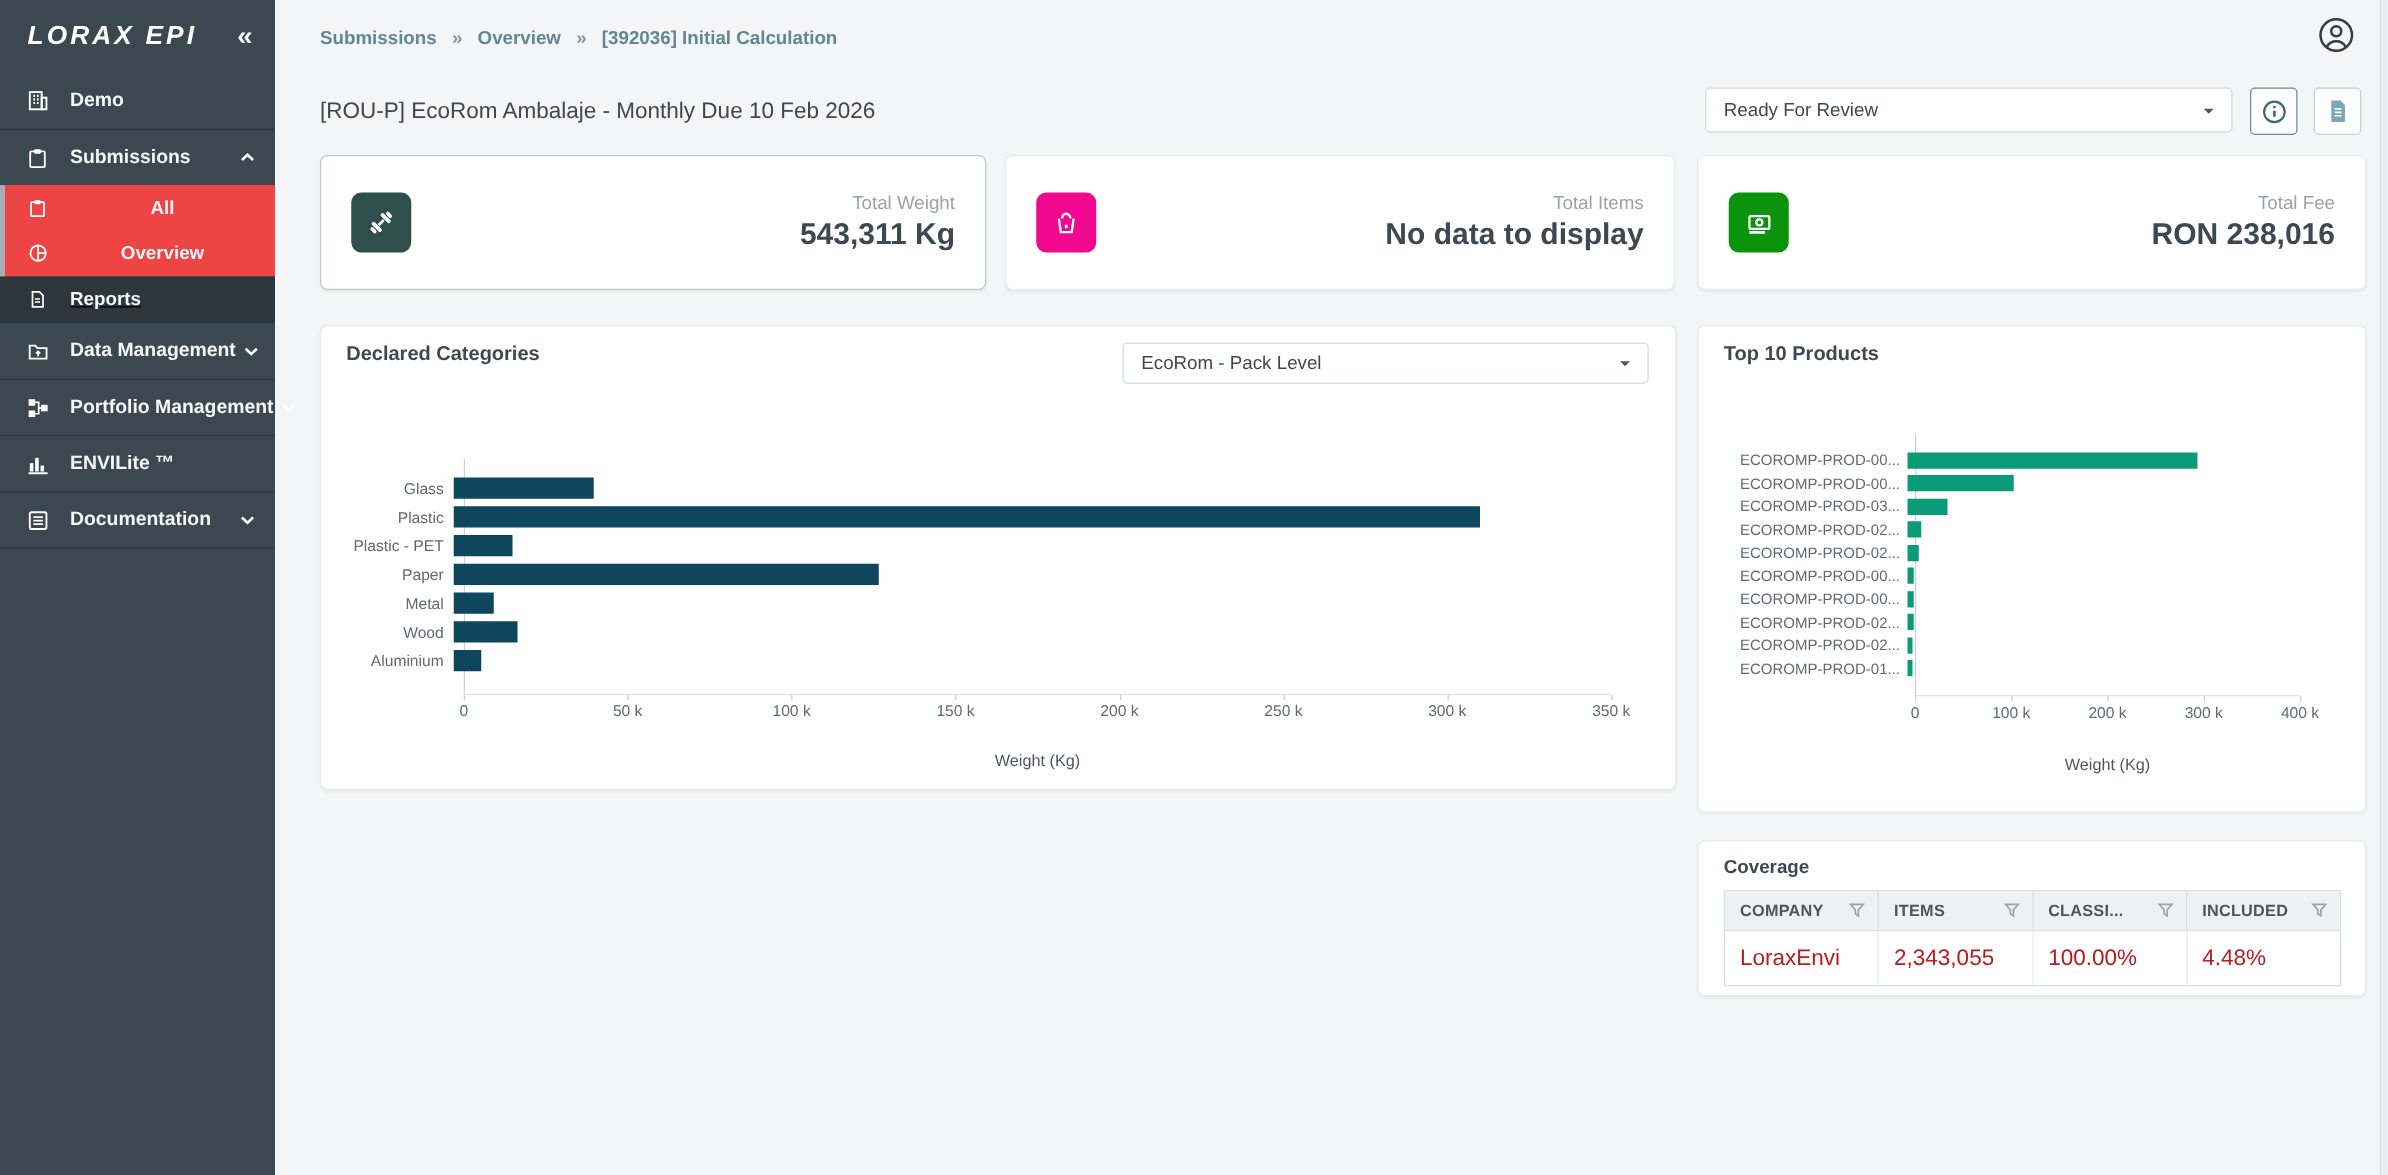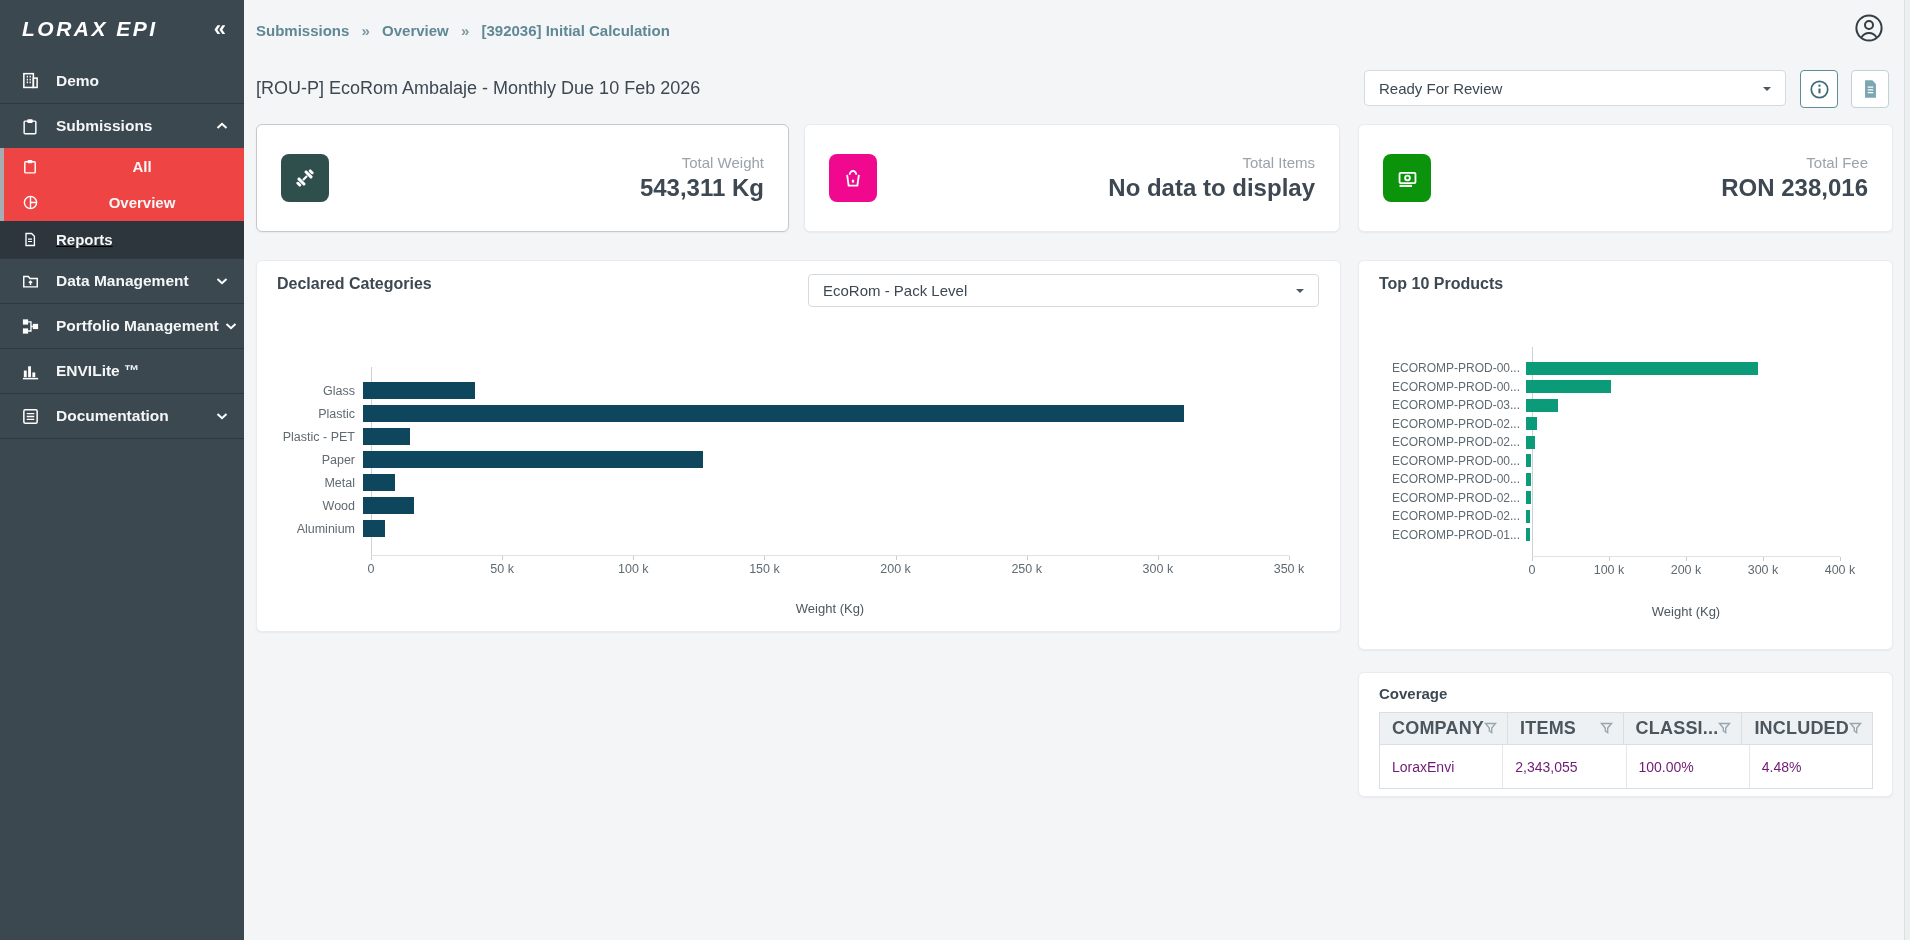--- a/index.html
+++ b/index.html
@@ -1,20 +1,20 @@
 <!DOCTYPE html>
 <html><head>
 <meta charset="utf-8">
 <style>
   * { margin:0; padding:0; box-sizing:border-box; }
   html,body { width:1910px; height:940px; overflow:hidden;
     font-family:"Liberation Sans","DejaVu Sans",sans-serif; background:#f4f5f7; }
 
   
-  .sidebar { position:absolute; left:0; top:0; width:244px; height:940px; background:#3c4850; z-index:5; }
+  .sidebar { position:absolute; left:0; top:0; width:220px; height:940px; background:#3c4850; z-index:5; }
   .logo-row { height:58px; display:flex; align-items:center; padding:0 18px 0 22px; }
   .logo { color:#fff; font-size:21px; font-weight:800; font-style:italic; letter-spacing:2.5px; flex:1; white-space:nowrap; }
   .collapse { color:#fff; font-size:22px; font-weight:700; cursor:pointer; line-height:1; }
   .nav-item { height:45px; display:flex; align-items:center; padding:0 16px 0 20px;
     border-top:1px solid rgba(0,0,0,.22); cursor:pointer; }
   .nav-item:first-child { border-top:none; }
   .nav-ico { width:20px; height:20px; margin-right:16px; display:flex; align-items:center; justify-content:center; flex:none; }
   .nav-label { color:#f4f6f7; font-size:15.5px; font-weight:700; flex:1; white-space:nowrap; }
   .chev { flex:none; margin-left:6px; display:flex; }
   .submenu-dark { background:#ef4444; position:relative;text-align:center; }
@@ -49,21 +49,21 @@
   
   .card { position:absolute; background:#fff; border-radius:6px; border:1px solid #e9ebee; box-shadow:0 1px 2px rgba(40,50,60,.06); }
   .stat-card { display:flex; align-items:center; padding:0 24px; height:108px; top:124px; }
   .stat-card.selected { border:1px solid #c2cacf; }
   .stat-ico { width:48px; height:48px; border-radius:8px; display:flex; align-items:center; justify-content:center; flex:none; }
   .stat-text { margin-left:auto; text-align:right; }
   .stat-label { font-size:15px; color:#9aa3ab; margin-bottom:3px; }
   .stat-value { font-size:24px; font-weight:700; color:#3d4852; }
 
   .chart-title { position:absolute; left:20px; top:14px; font-size:16px; font-weight:700; color:#3d4852; }
-  .filter-select { position:absolute; right:21px; top:13px; width:511px; height:33px; }
+  .filter-select { position:absolute; right:21px; top:13px; width:421px; height:33px; }
 
   
   .plot { position:absolute; left:20px; }
   .rows { position:relative; }
   .zeroline { position:absolute; left:calc(var(--labelw) + var(--gap)); width:1px; top:-12px;
     bottom:calc(-1 * var(--axgap)); background:#ccd2d6; }
   .crow { height:var(--pitch); display:flex; align-items:center; }
   .clabel { width:var(--labelw); padding-right:var(--gap); text-align:right; font-size:var(--labelfs);
     color:#5f6a72; white-space:nowrap; }
   .ctrack { width:var(--plotw); height:var(--barh); position:relative; }
@@ -73,26 +73,26 @@
   .tickmark { position:absolute; top:1px; width:1px; height:4px; background:#c7cdd1; }
   .ticks { position:relative; height:15px; margin-top:6px; }
   .tick { position:absolute; transform:translateX(-50%); font-size:12.5px; color:#5f6a72; white-space:nowrap; }
   .axis-title { margin-left:calc(var(--labelw) + var(--gap)); width:var(--plotw); text-align:center;
     font-size:13px; color:#4c575f; margin-top:var(--titlegap); }
 
   
   .cov-title { position:absolute; left:20px; top:12px; font-size:15px; font-weight:700; color:#3d4852; }
   .table { position:absolute; left:20px; top:39px; width:494px; border:1px solid #d9dee2; }
   .thead { display:flex; background:#eef1f4; height:32px; border-bottom:1px solid #d9dee2; }
-  .th { flex:1; display:flex; align-items:center; padding:0 10px 0 12px; font-size:18px; font-weight:700;
+  .th { flex:1; display:flex; align-items:center; padding:0 10px 0 12px; font-size:13px; font-weight:700;
     color:#4b565e; letter-spacing:.2px; border-right:1px solid #d9dee2; cursor:pointer; }
   .th:last-child { border-right:none; }
   .funnel { margin-left:auto; display:flex; }
   .trow { display:flex; height:43px; background:#fff; }
-  .td { flex:1; display:flex; align-items:center; padding:0 12px; font-size:14px; color:#701a75;
+  .td { flex:1; display:flex; align-items:center; padding:0 12px; font-size:18px; color:#b91c1c;
     border-right:1px solid #e4e8eb; }
   .td:last-child { border-right:none; }
 </style>
 </head>
 <body>
 
 <aside class="sidebar">
   <div class="logo-row">
     <span class="logo">LORAX EPI</span>
     <span class="collapse">«</span>

